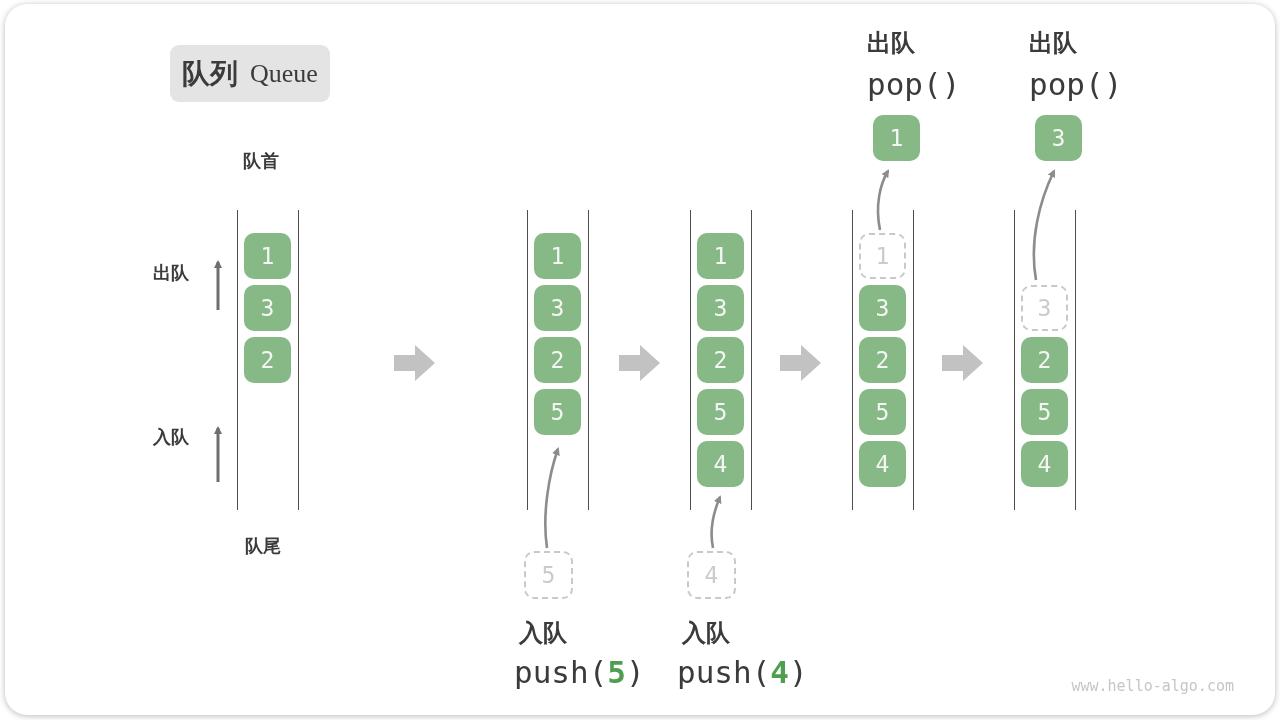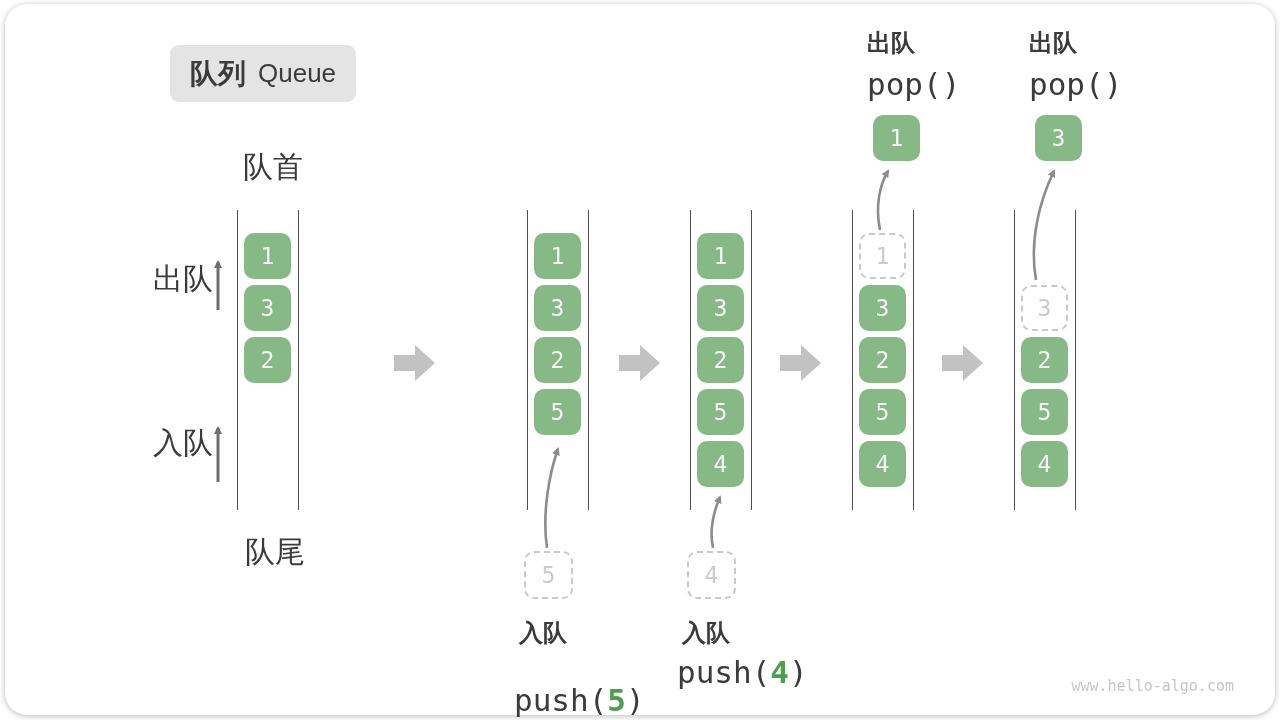--- a/index.html
+++ b/index.html
@@ -8,25 +8,25 @@
     font-family:"Liberation Sans",sans-serif;color:#3b3b3b;
   }
   #card{
     position:absolute;left:5px;top:4px;right:5px;bottom:5px;
     background:#ffffff;border-radius:22px;
     box-shadow:0 1px 6px rgba(0,0,0,.28);
   }
   .title-box{
     position:absolute;left:170px;top:45px;height:57px;
     background:#e4e4e4;border-radius:9px;
-    display:flex;align-items:center;padding:0 20px;gap:12px;white-space:nowrap;
+    display:flex;align-items:center;padding:0 12px;gap:12px;white-space:nowrap;
   }
   .title-zh{font-weight:bold;font-size:28px;}
-  .title-en{font-family:Liberation Sans, sans-serif;font-size:26px;}
-  .lbl{position:absolute;font-weight:normal;font-size:30px;line-height:1;white-space:nowrap;}
+  .title-en{font-family:Liberation Serif, serif;font-size:26px;}
+  .lbl{position:absolute;font-weight:bold;font-size:18px;line-height:1;white-space:nowrap;}
   .queue-col{position:absolute;width:62px;top:210px;height:300px;
     border-left:1.6px solid #4e4e4e;border-right:1.6px solid #4e4e4e;box-sizing:border-box;}
   .cell{
     position:absolute;width:47px;height:46px;border-radius:10px;box-sizing:border-box;
     display:flex;align-items:center;justify-content:center;
     font-family:"DejaVu Sans Mono",monospace;font-size:23px;
   }
   .cell.solid{background:#86b985;color:#f5f6f4;}
   .cell.dashed{background:#ffffff;border:2.5px dashed #c9c9c9;color:#cbcbcb;}
   .op-label{position:absolute;font-weight:bold;font-size:24px;line-height:1;}
@@ -59,21 +59,21 @@
       <div class="cell solid" style="left: 244px; top: 233px;">1</div>
       <div class="cell solid" style="left: 244px; top: 285px;">3</div>
       <div class="cell solid" style="left: 244px; top: 337px;">2</div>
       <div class="queue-col" style="left: 527px;"></div>
       <div class="cell solid" style="left: 534px; top: 233px;">1</div>
       <div class="cell solid" style="left: 534px; top: 285px;">3</div>
       <div class="cell solid" style="left: 534px; top: 337px;">2</div>
       <div class="cell solid" style="left: 534px; top: 389px;">5</div>
       <div class="cell dashed" style="left: 524px; top: 551px; width: 49px; height: 48px;">5</div>
       <div class="op-label" style="left: 519px; top: 621px;">入队</div>
-      <div class="op-code" style="left: 514px; top: 657px; margin-top: 28px;"><span>push(</span><span class="arg-green">5</span><span>)</span></div>
+      <div class="op-code" style="left: 514px; top: 657px;"><span>push(</span><span class="arg-green">5</span><span>)</span></div>
       <div class="queue-col" style="left: 690px;"></div>
       <div class="cell solid" style="left: 697px; top: 233px;">1</div>
       <div class="cell solid" style="left: 697px; top: 285px;">3</div>
       <div class="cell solid" style="left: 697px; top: 337px;">2</div>
       <div class="cell solid" style="left: 697px; top: 389px;">5</div>
       <div class="cell solid" style="left: 697px; top: 441px;">4</div>
       <div class="cell dashed" style="left: 687px; top: 551px; width: 49px; height: 48px;">4</div>
       <div class="op-label" style="left: 682px; top: 621px;">入队</div>
       <div class="op-code" style="left: 677px; top: 657px;"><span>push(</span><span class="arg-green">4</span><span>)</span></div>
       <div class="queue-col" style="left: 852px;"></div>

